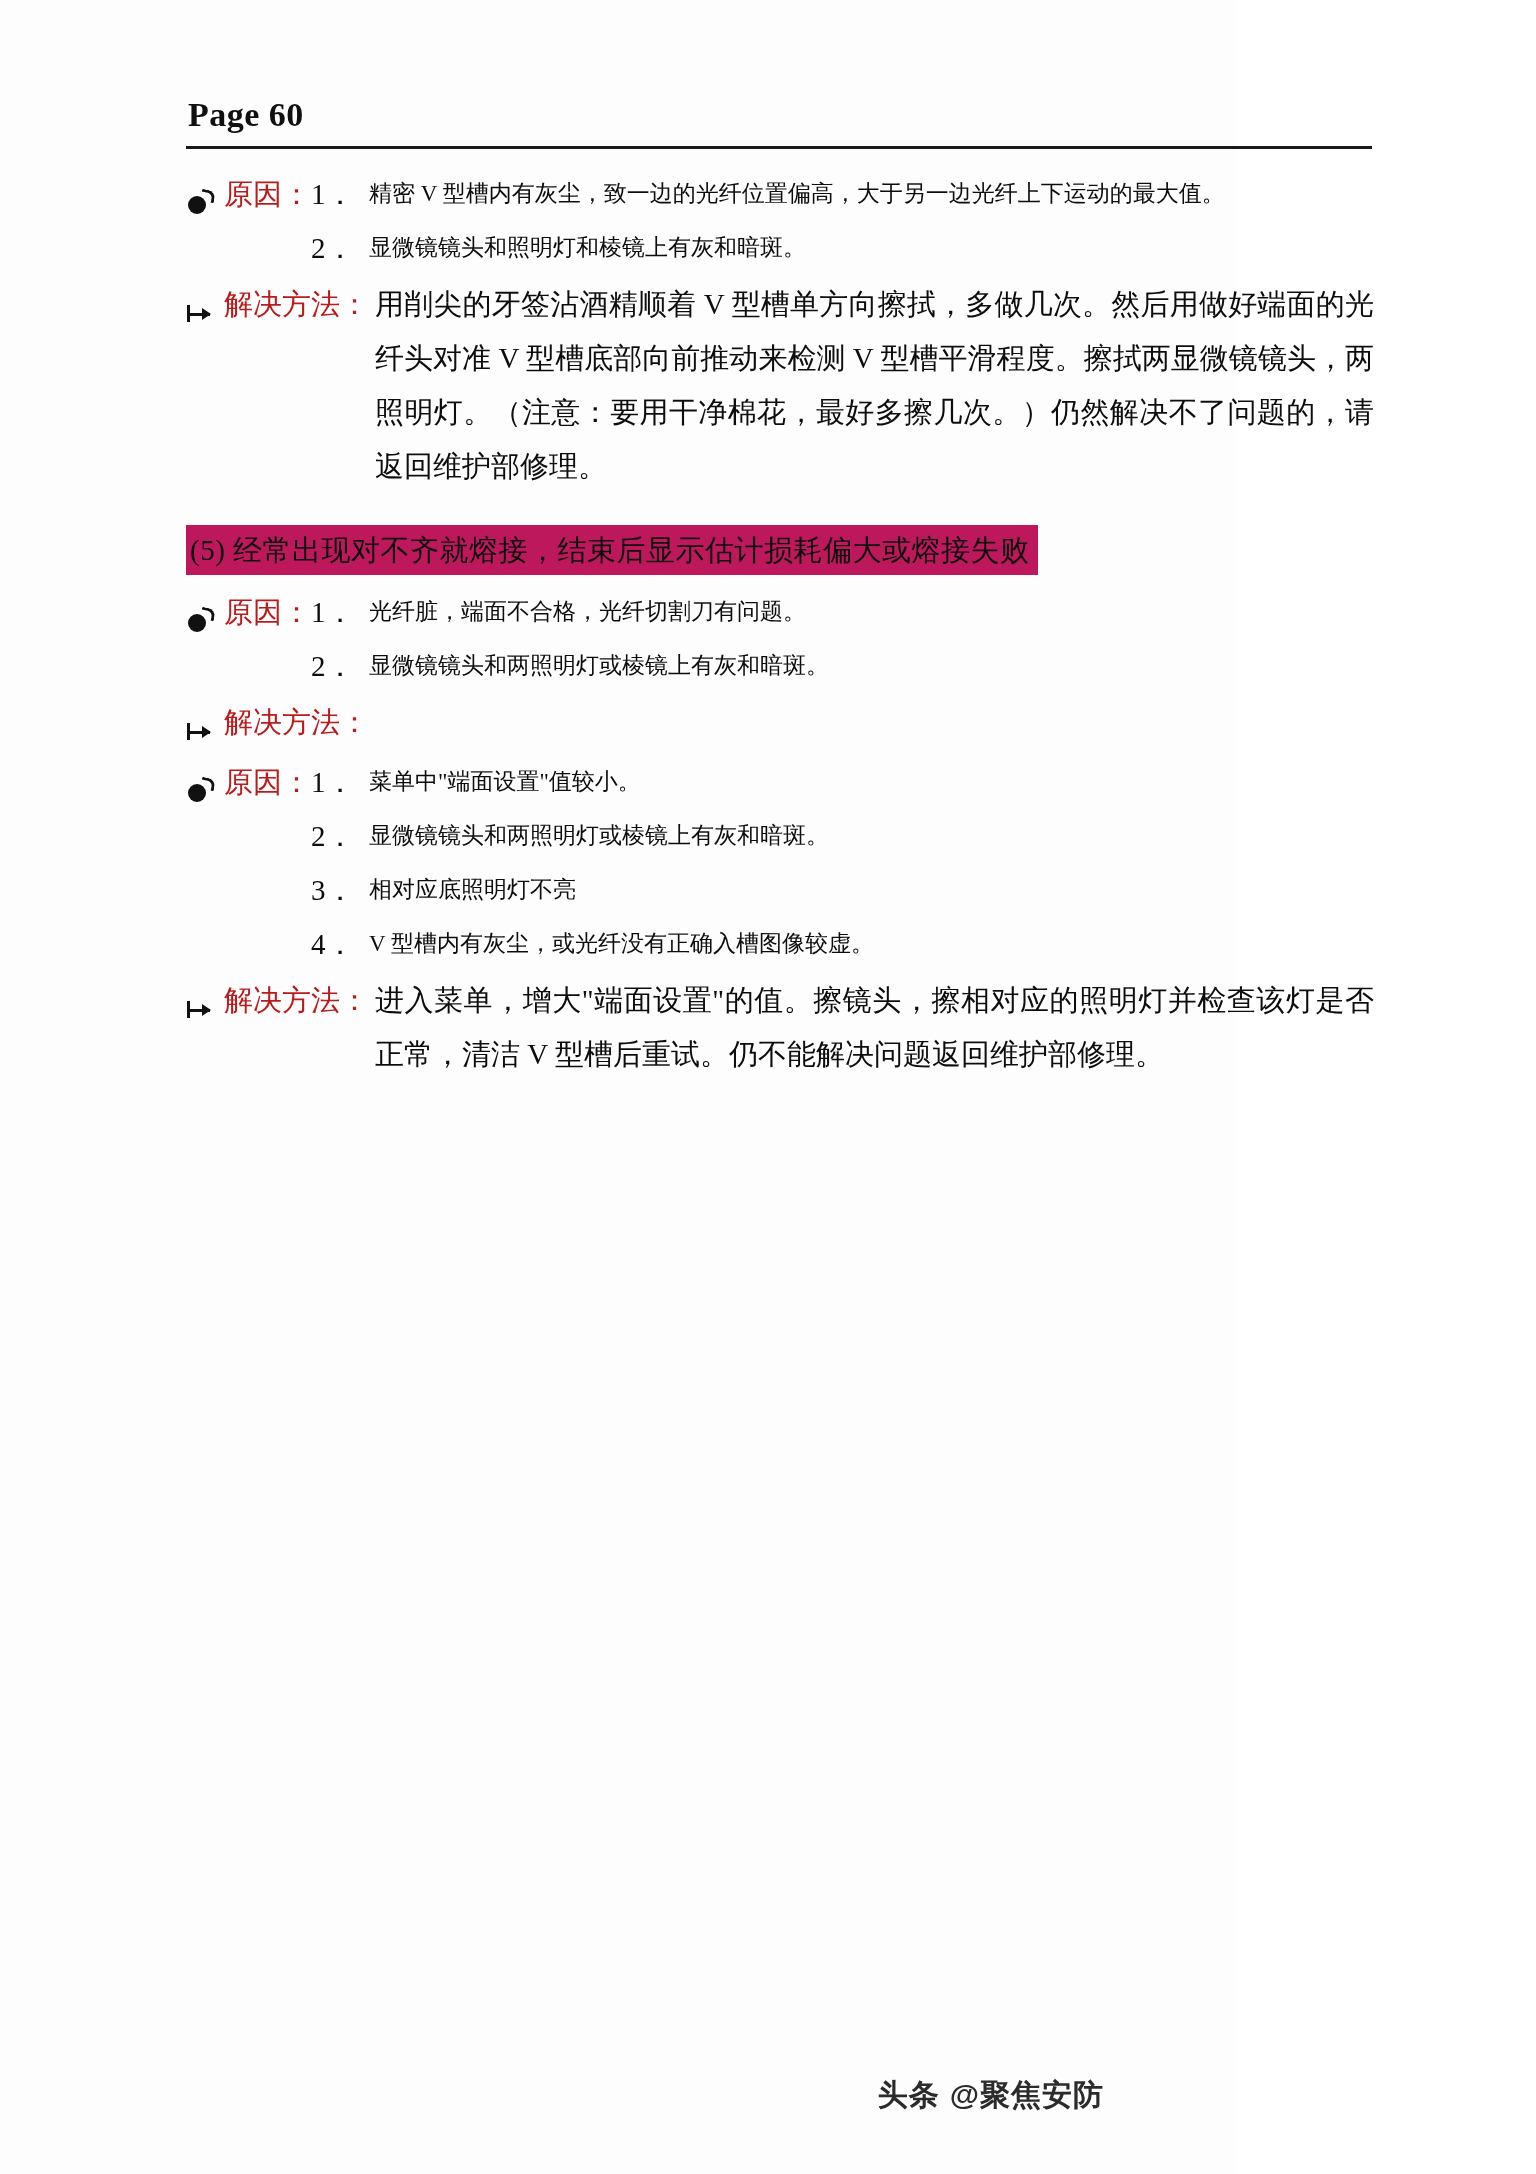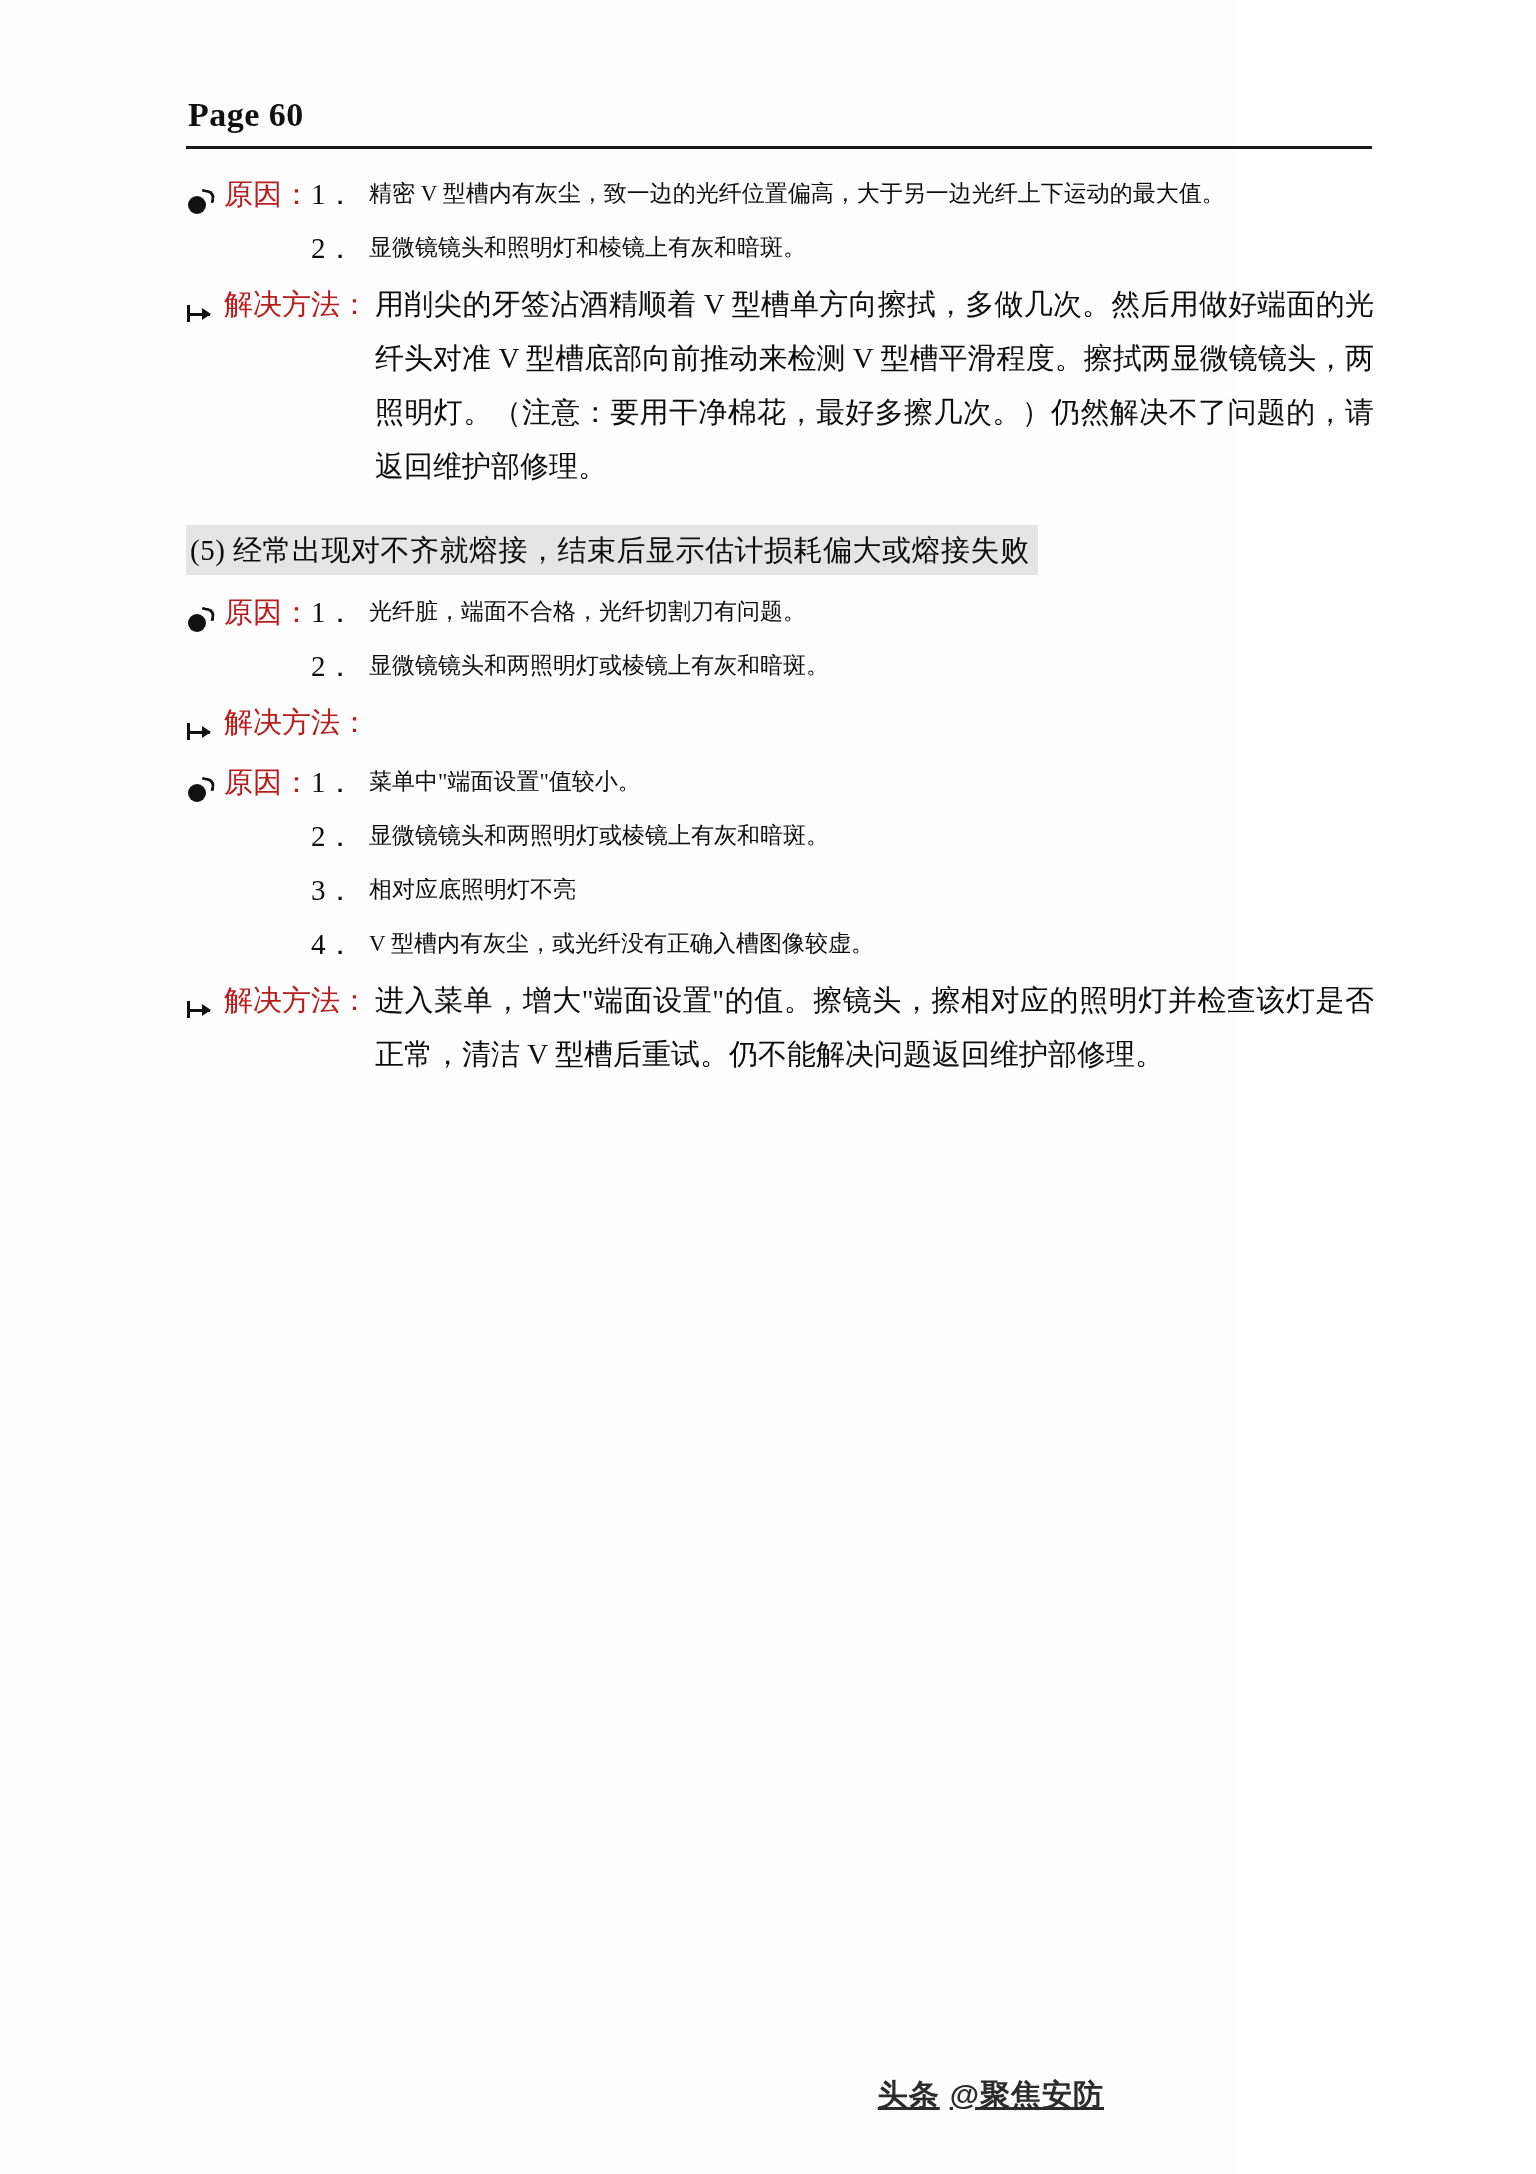--- a/index.html
+++ b/index.html
@@ -42,21 +42,21 @@
     width: 1186px;
     margin-bottom: 18px;
   }
 
   
   .section {
     margin-bottom: 6px;
   }
   .section-heading {
     display: inline-block;
-    background: #e5e5e5;
+    background: #be185d;
     font-size: 29px;
     line-height: 50px;
     color: #0d0d0d;
     padding: 0 8px 0 4px;
     margin: 26px 8px 10px 0;
     white-space: nowrap;
     letter-spacing: 0.5px;
   }
   .row {
     display: flex;
@@ -164,21 +164,20 @@
     right: 132px;
     bottom: 58px;
     display: flex;
     align-items: center;
     gap: 10px;
     color: #2b2b2b;
     font-family: "Liberation Sans", "DejaVu Sans", sans-serif;
     font-size: 30px;
     font-weight: bold;
     letter-spacing: 1px;
-    text-decoration: underline;
   }
 </style>
 </head>
 <body>
 
 <div class="page">
   <div class="content">
 
     <div class="page-title">Page 60</div>
     <div class="title-rule"></div>

